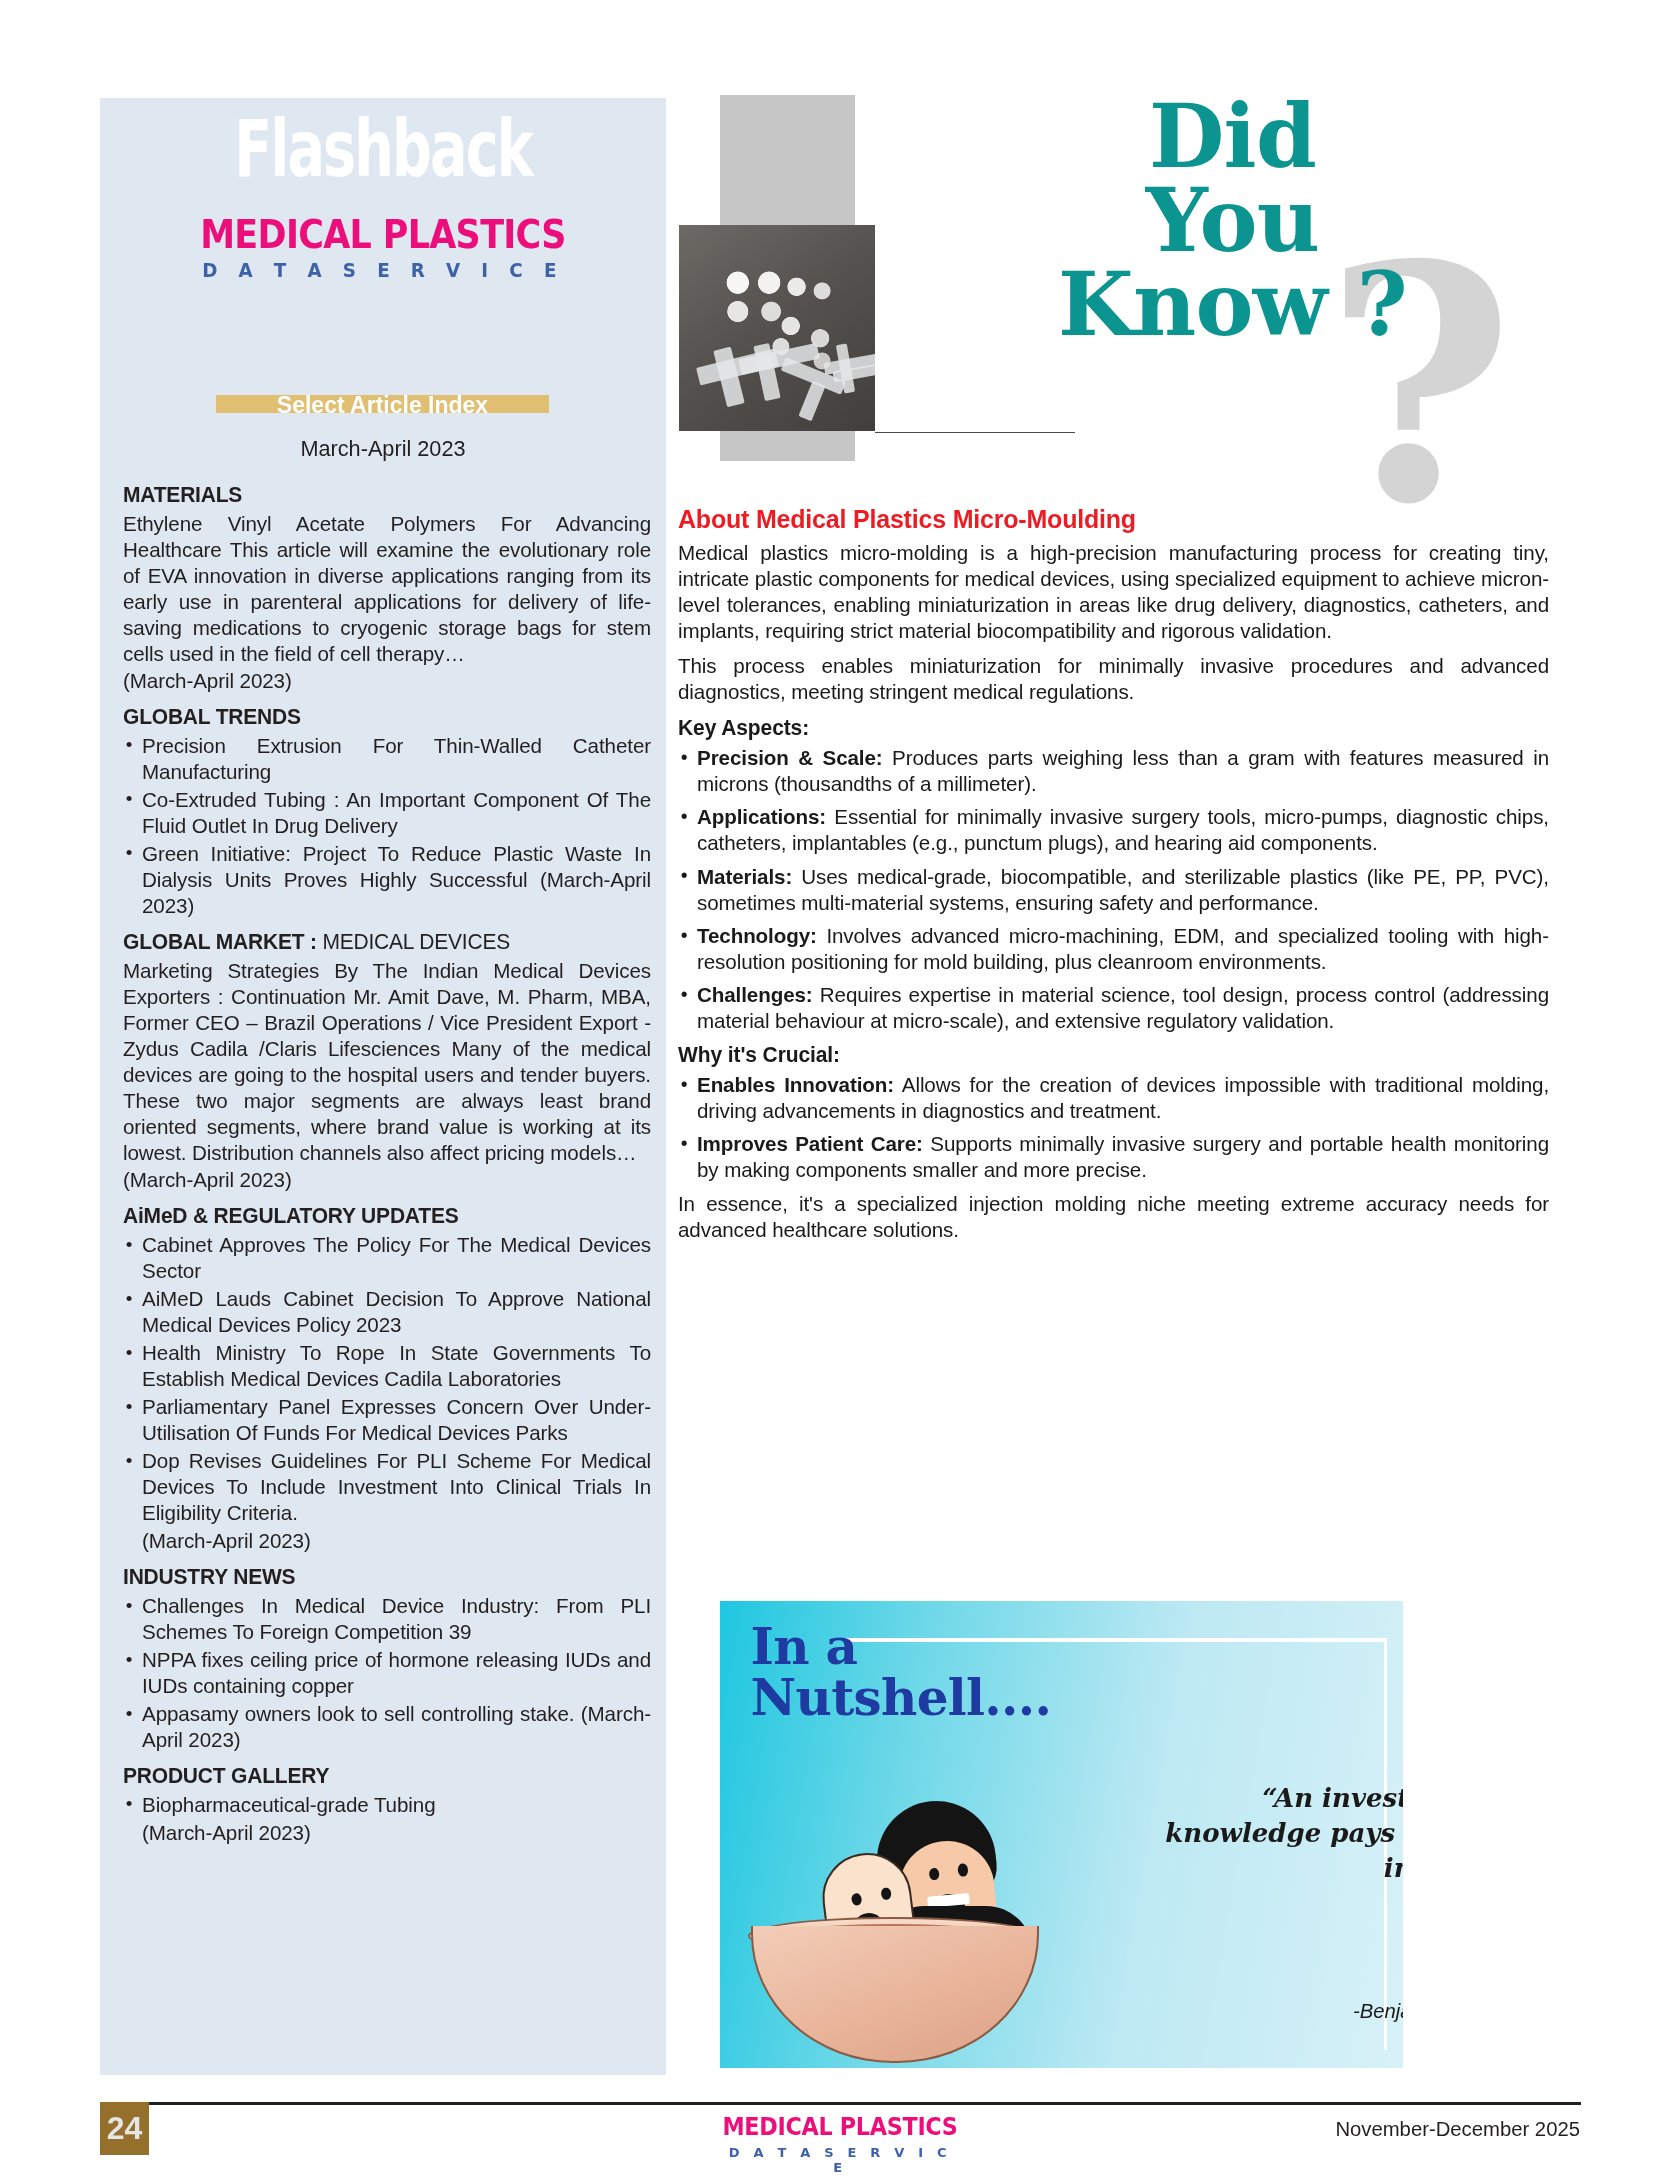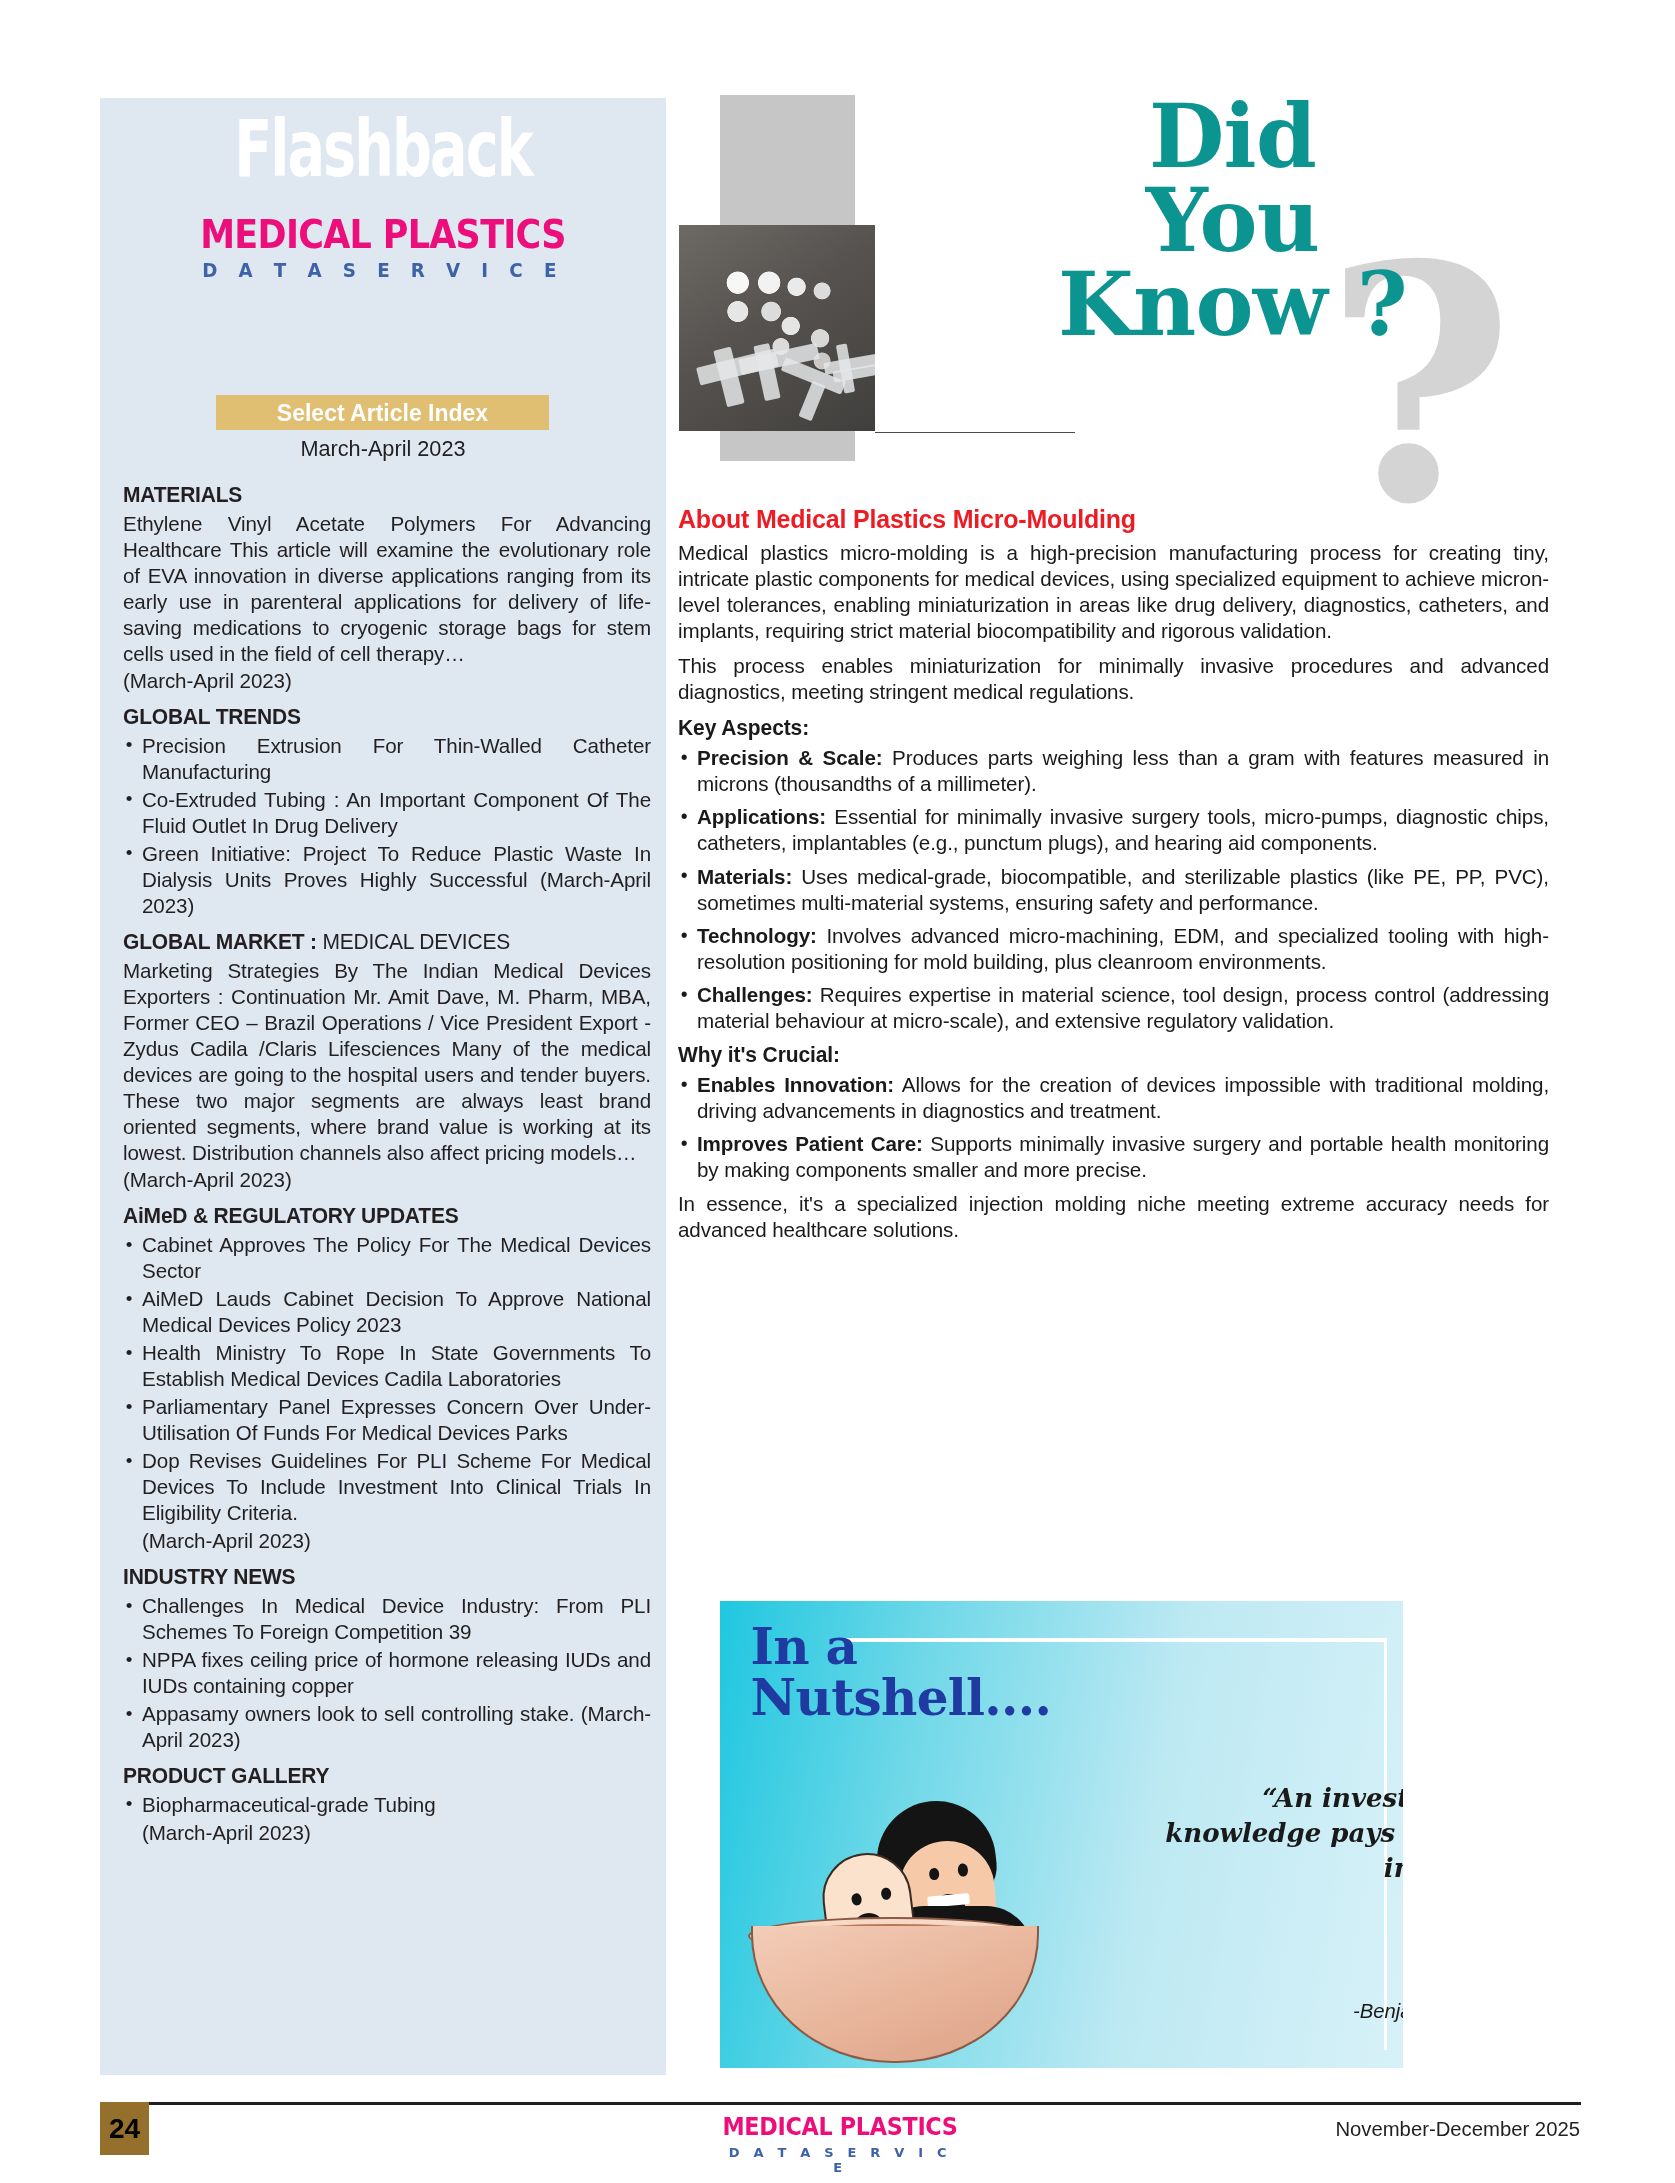--- a/index.html
+++ b/index.html
@@ -21,21 +21,21 @@
     font-family:"DejaVu Sans",sans-serif;font-weight:bold;font-size:35px;line-height:34px;
     color:#ec0f7b;letter-spacing:-0.7px;transform:scaleY(1.12);transform-origin:center top;
     display:block;
   }
   #logo-sub{
     font-family:"DejaVu Sans",sans-serif;font-weight:bold;font-size:18.3px;line-height:23px;
     color:#3e62a8;letter-spacing:7.4px;display:block;margin-top:8.1px;
     transform:scaleY(1.05);transform-origin:center top;
   }
   #sai-bar{
-    position:absolute;left:116px;top:297px;width:333px;height:35px;background:#e0bf72;
+    position:absolute;left:116px;top:297px;width:333px;height:18px;background:#e0bf72;
     display:flex;align-items:center;justify-content:center;
   }
   #sai-bar span{
     font-family:"Liberation Sans",sans-serif;font-weight:bold;font-size:23px;color:#ffffff;
     letter-spacing:0px;transform:scaleY(1.08);
   }
   #issue-date{
     position:absolute;left:0;top:337px;width:566px;text-align:center;
     font-size:21.7px;color:#231f20;font-family:"Liberation Sans",sans-serif;
     transform:scaleY(1.05);transform-origin:center top;
@@ -191,21 +191,21 @@
     border-radius:0 0 27px 27px;
   }
   .teeth{position:absolute;width:42px;height:10.8px;background:#ffffff;border-radius:2.7px;}
 
   
   #footer-rule{position:absolute;left:100px;top:2102px;width:1481px;height:3.4px;background:#231f20;}
   #page-badge{
     position:absolute;left:100px;top:2102px;width:49px;height:53px;background:#95702c;
     display:flex;align-items:center;justify-content:center;
   }
-  #page-badge span{font-family:"Liberation Sans",sans-serif;font-weight:bold;font-size:28px;color:#000000;}
+  #page-badge span{font-family:"Liberation Sans",sans-serif;font-weight:bold;font-size:32px;color:#e5e5e5;}
   #footer-logo{position:absolute;left:718px;top:2111px;width:244px;text-align:center;}
   #footer-logo .fl1{
     font-family:"DejaVu Sans",sans-serif;font-weight:bold;font-size:22.3px;color:#ec0f7b;
     letter-spacing:-0.3px;display:block;transform:scaleY(1.15);transform-origin:center top;
   }
   #footer-logo .fl2{
     font-family:"DejaVu Sans",sans-serif;font-weight:bold;font-size:13px;color:#3e62a8;
     letter-spacing:4.7px;display:block;margin-top:8.1px;
   }
   #footer-date{

